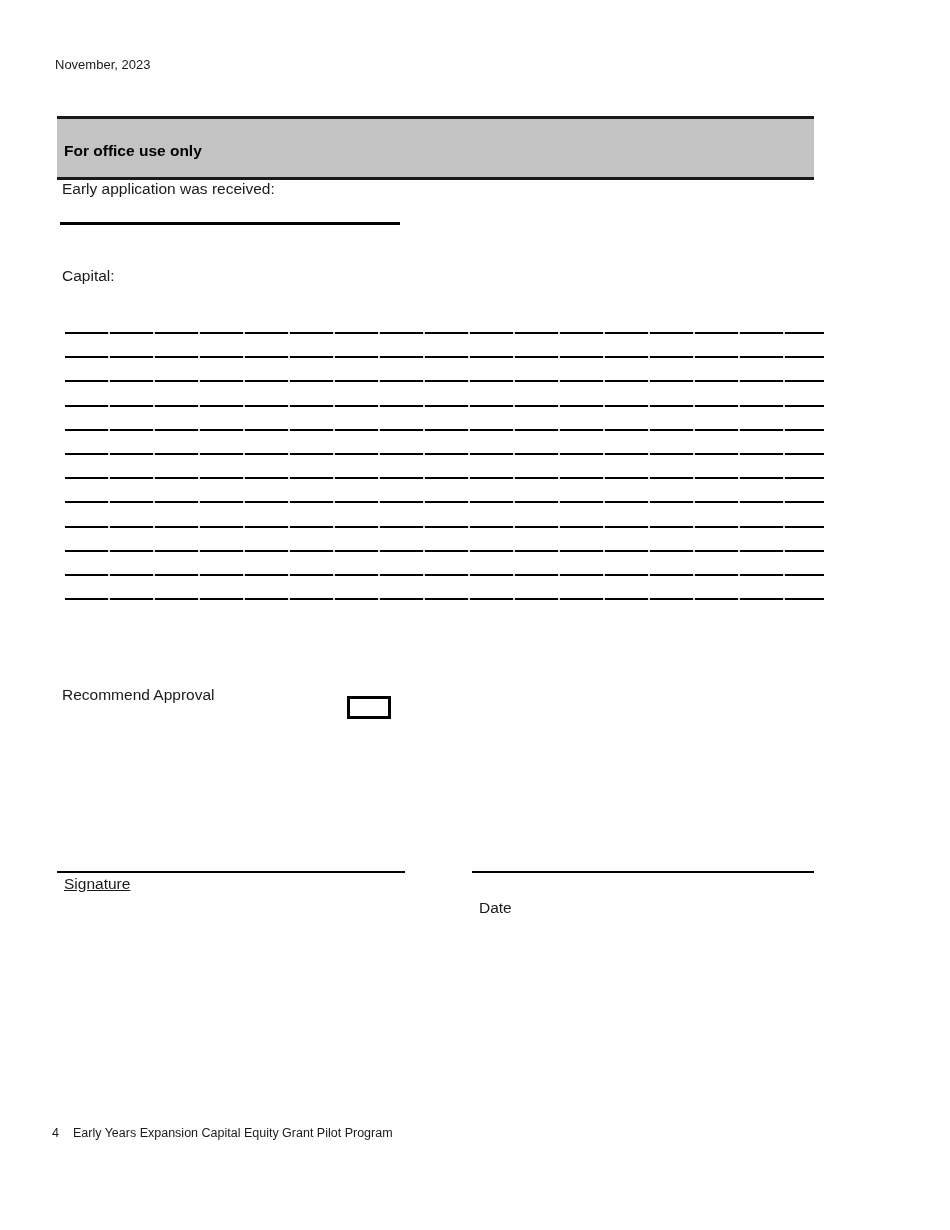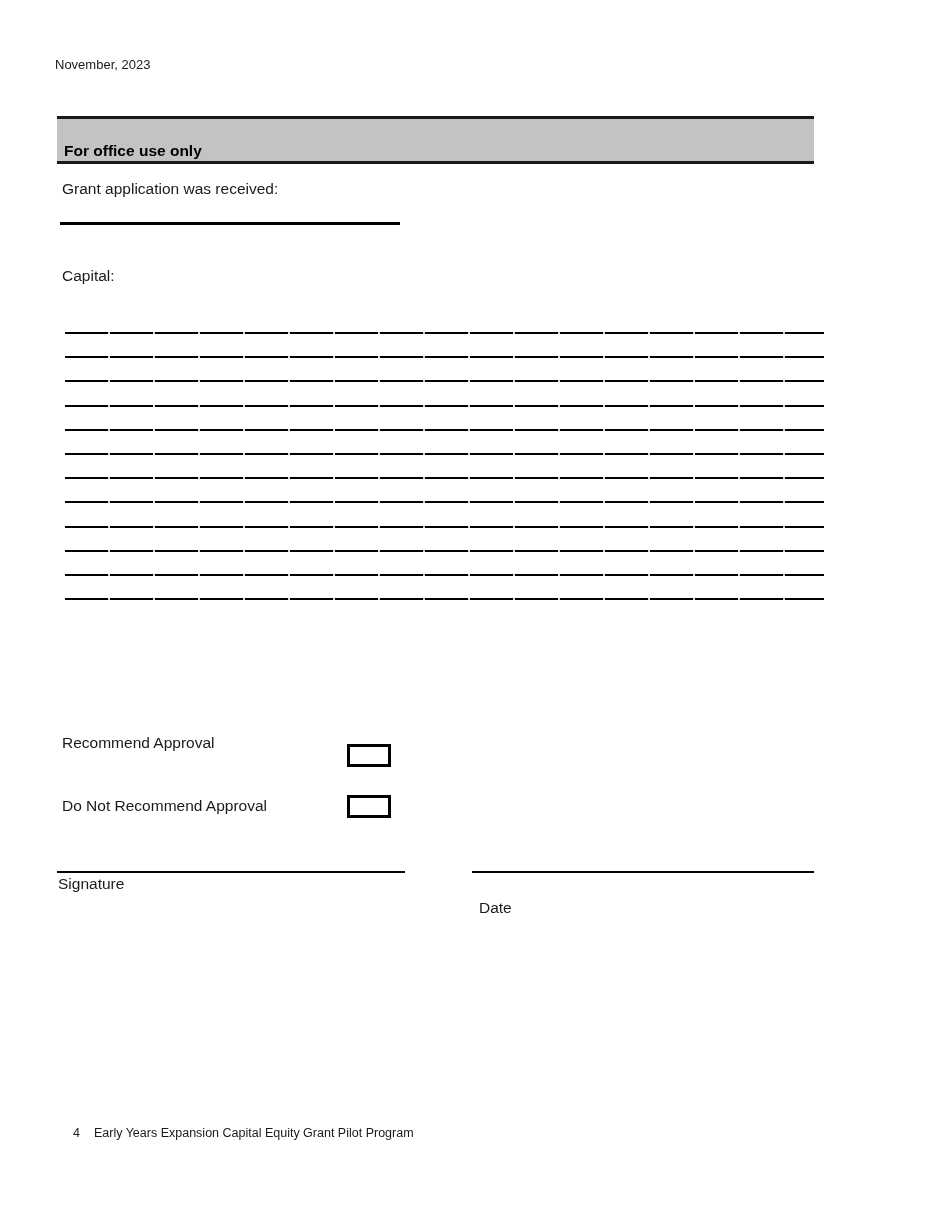--- a/index.html
+++ b/index.html
@@ -34,21 +34,21 @@
     color: #1a1a1a;
     white-space: nowrap;
   }
 
   
   .office-band {
     position: absolute;
     left: 57px;
     top: 116px;
     width: 757px;
-    height: 48px;
+    height: 64px;
     background: #c3c3c3;
     border-top: 3px solid #1a1a1a;
     border-bottom: 3px solid #1a1a1a;
     box-sizing: border-box;
   }
   .office-band-label {
     position: absolute;
     left: 7px;
     top: 23px;
     font-size: 15.5px;
@@ -115,21 +115,20 @@
         #d8d8d8 45px
       );
   }
 
   
   .rec-row {
     position: absolute;
     left: 0;
     width: 100%;
     height: 30px;
-    margin-top: 48px;
   }
   .rec-row-1 { top: 684px; }
   .rec-row-2 { top: 747px; }
 
   .rec-label {
     position: absolute;
     left: 62px;
     top: 0;
     font-size: 15.5px;
     line-height: 22px;
@@ -165,54 +164,53 @@
     width: 342px;
   }
   .sig-caption {
     position: absolute;
     top: 874px;
     font-size: 15.5px;
     line-height: 20px;
     color: #1a1a1a;
     white-space: nowrap;
   }
-  .sig-caption-signature { left: 58px; }
+  .sig-caption-signature { left: 64px; text-decoration: underline; }
   .sig-caption-date { left: 479px; margin-top: 24px; }
 
   
   .footer {
     position: absolute;
     left: 52px;
     top: 1124px;
     font-size: 12.5px;
     line-height: 18px;
     color: #1a1a1a;
     white-space: nowrap;
-    margin-left: 21px;
   }
   .footer-page-number {
     display: inline-block;
     margin-right: 14px;
   }
   .footer-title {
     display: inline-block;
   }
 </style>
 </head>
 <body>
 
 <div class="page">
 
   <div class="doc-date">November, 2023</div>
 
   <div class="office-band">
     <div class="office-band-label">For office use only</div>
   </div>
 
-  <div class="date-received-label">Grant application was received:</div>
+  <div class="date-received-label">Early application was received:</div>
   <div class="date-received-rule"></div>
 
   <div class="comments-label">Capital:</div>
 
   <div class="comment-lines" id="comment-lines">
       <div class="comment-line"></div>
       <div class="comment-line"></div>
       <div class="comment-line"></div>
       <div class="comment-line"></div>
       <div class="comment-line"></div>
@@ -223,24 +221,20 @@
       <div class="comment-line"></div>
       <div class="comment-line"></div>
       <div class="comment-line"></div>
     </div>
 
   <div class="rec-row rec-row-1">
     <div class="rec-label">Recommend Approval</div>
     <div class="rec-box"></div>
   </div>
 
-  <div class="rec-row rec-row-2">
-    <div class="rec-label">Do Not Recommend Approval</div>
-    <div class="rec-box"></div>
-  </div>
 
   <div class="sig-rule sig-rule-signature"></div>
   <div class="sig-caption sig-caption-signature">Signature</div>
 
   <div class="sig-rule sig-rule-date"></div>
   <div class="sig-caption sig-caption-date">Date</div>
 
   <div class="footer">
     <span class="footer-page-number">4</span><span class="footer-title">Early Years Expansion Capital Equity Grant Pilot Program</span>
   </div>

